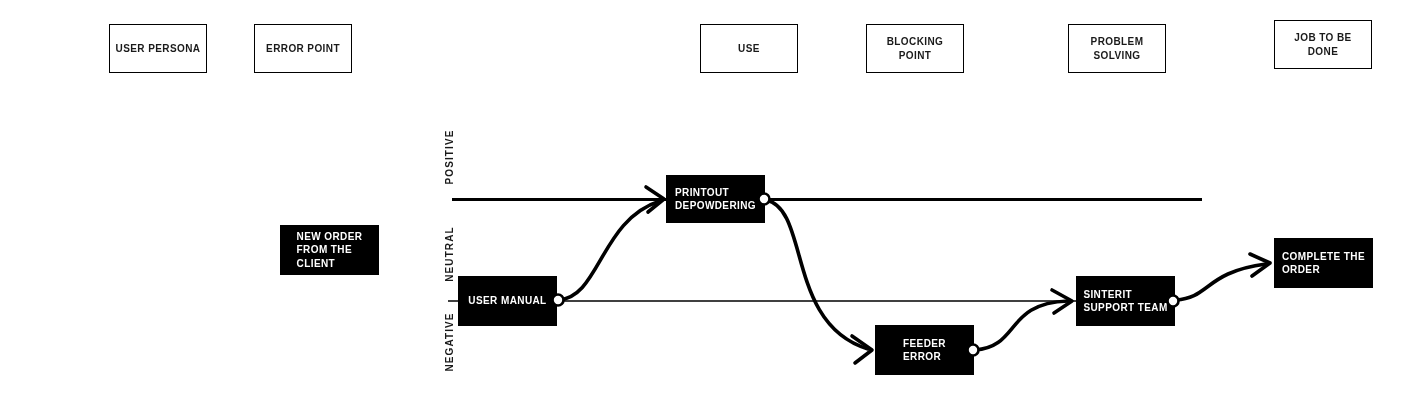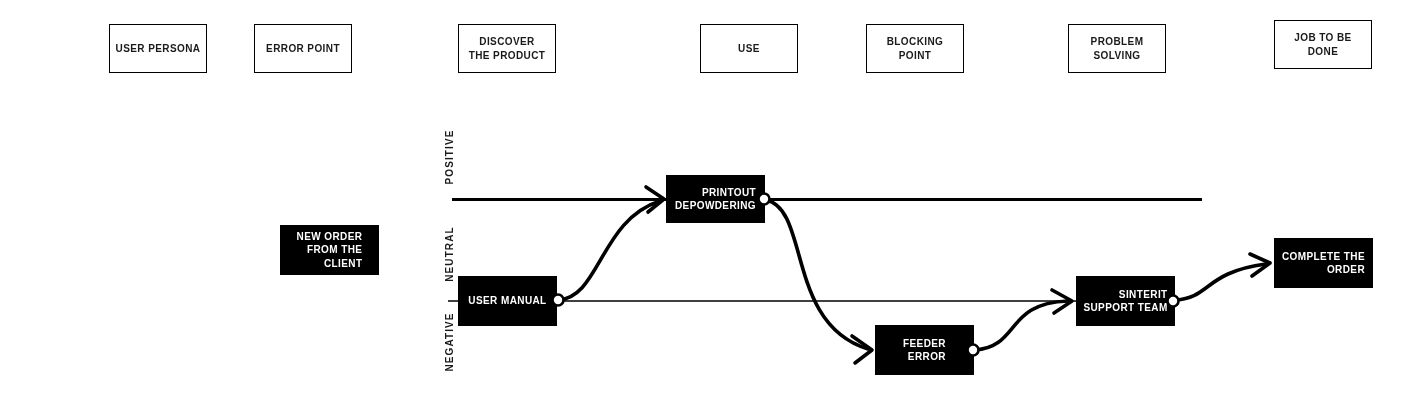--- a/index.html
+++ b/index.html
@@ -37,21 +37,21 @@
   .node-box {
     position: absolute;
     width: 99px;
     height: 50px;
     box-sizing: border-box;
     background: #000000;
     color: #ffffff;
     display: flex;
     align-items: center;
     justify-content: center;
-    text-align: right;
+    text-align: left;
     font-size: 10px;
     font-weight: bold;
     letter-spacing: 0.4px;
     line-height: 1.35;
     white-space: pre-line;
     z-index: 2;
   }
   .axis-label {
     position: absolute;
     width: 90px;
@@ -78,22 +78,20 @@
     <line class="stroke-line" x1="452" y1="199.5" x2="1202" y2="199.5" stroke-width="3"></line>
     <line class="stroke-line" x1="448" y1="301" x2="1076" y2="301" stroke-width="1.6"></line>
     <path class="stroke-line" d="M 558 300 C 600 298, 600 220, 660 201" stroke-width="3.6" stroke-linecap="round"></path>
     <path class="stroke-line" d="M 766 200 C 810 209, 786 324, 868 349" stroke-width="3.6" stroke-linecap="round"></path>
     <path class="stroke-line" d="M 975 350 C 1020 347, 1005 303, 1068 301" stroke-width="3.6" stroke-linecap="round"></path>
     <path class="stroke-line" d="M 1176 300 C 1210 298, 1205 272, 1266 264" stroke-width="3.6" stroke-linecap="round"></path>
   </svg>
 
   <div class="stage-box" style="left:65px;  top:24px;margin-left:44px;">USER PERSONA</div>
   <div class="stage-box" style="left:254px; top:24px;">ERROR POINT</div>
-  <div class="stage-box" style="left:458px; top:24px;">DISCOVER
-THE PRODUCT</div>
   <div class="stage-box" style="left:700px; top:24px;">USE</div>
   <div class="stage-box" style="left:866px; top:24px;">BLOCKING
 POINT</div>
   <div class="stage-box" style="left:1068px;top:24px;">PROBLEM
 SOLVING</div>
   <div class="stage-box" style="left:1274px;top:20px;">JOB TO BE
 DONE</div>
 
   <div class="axis-label" style="left:404px; top:150px;">POSITIVE</div>
   <div class="axis-label" style="left:404px; top:247px;">NEUTRAL</div>

